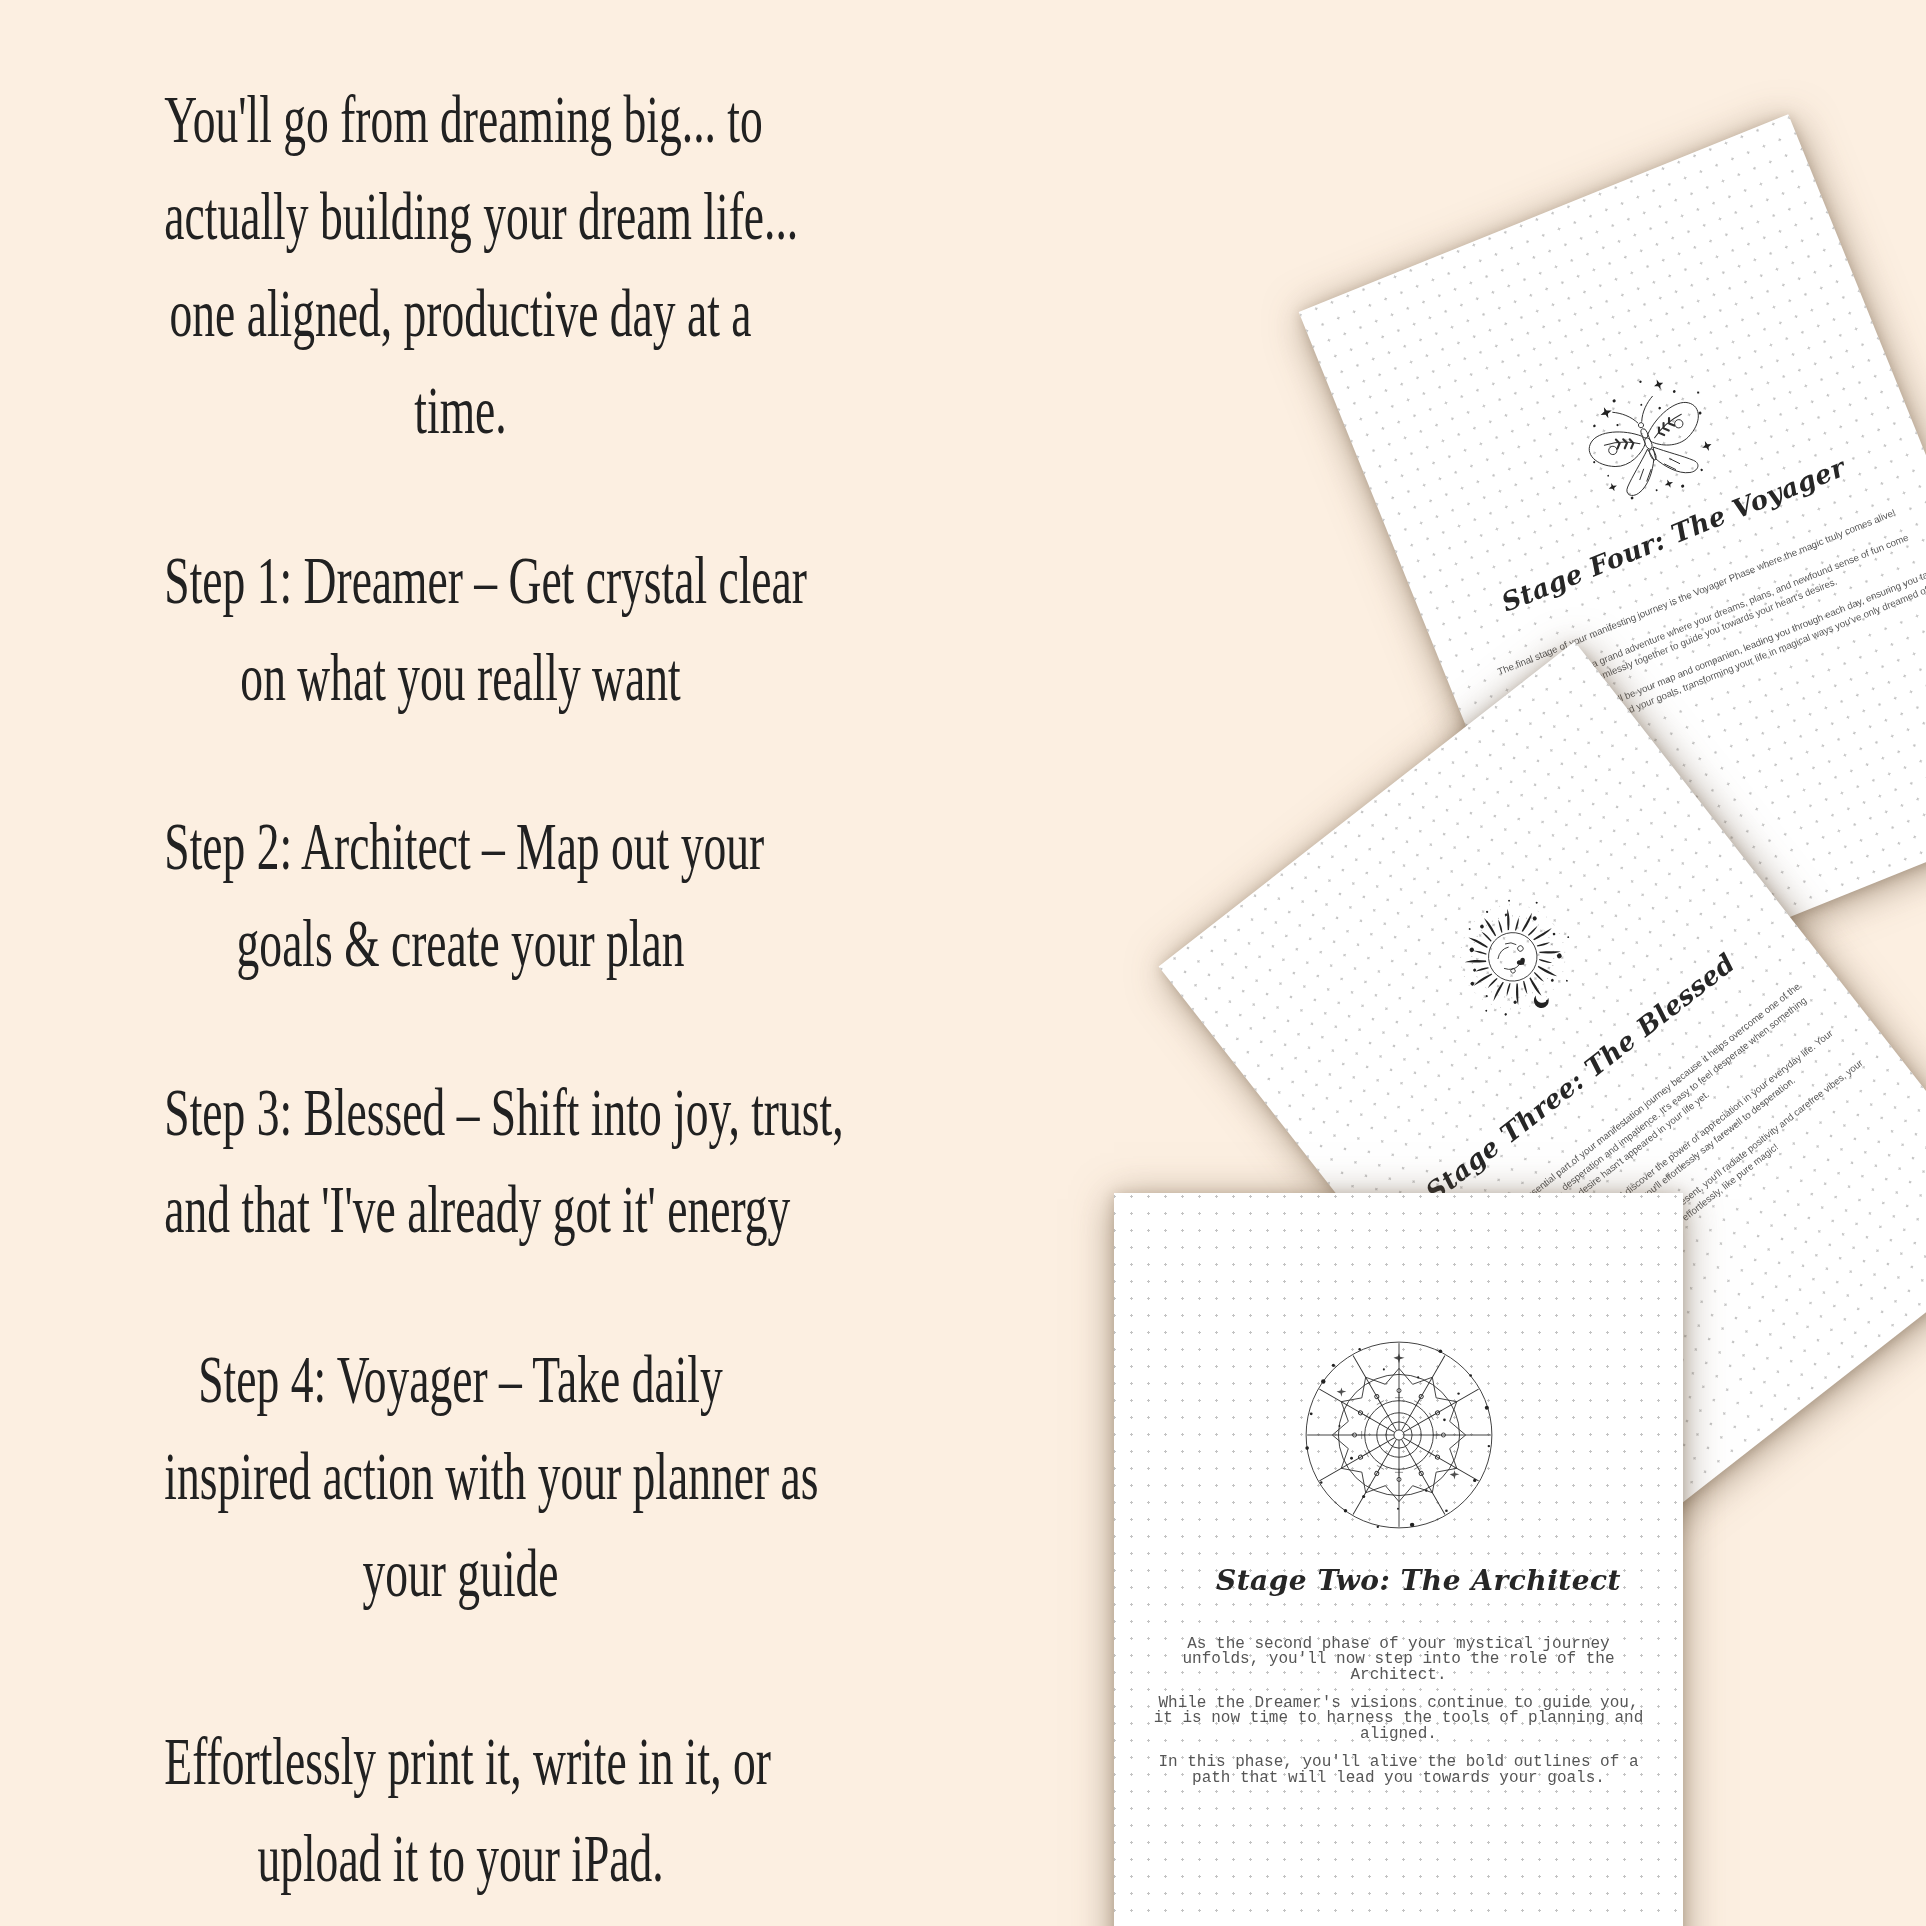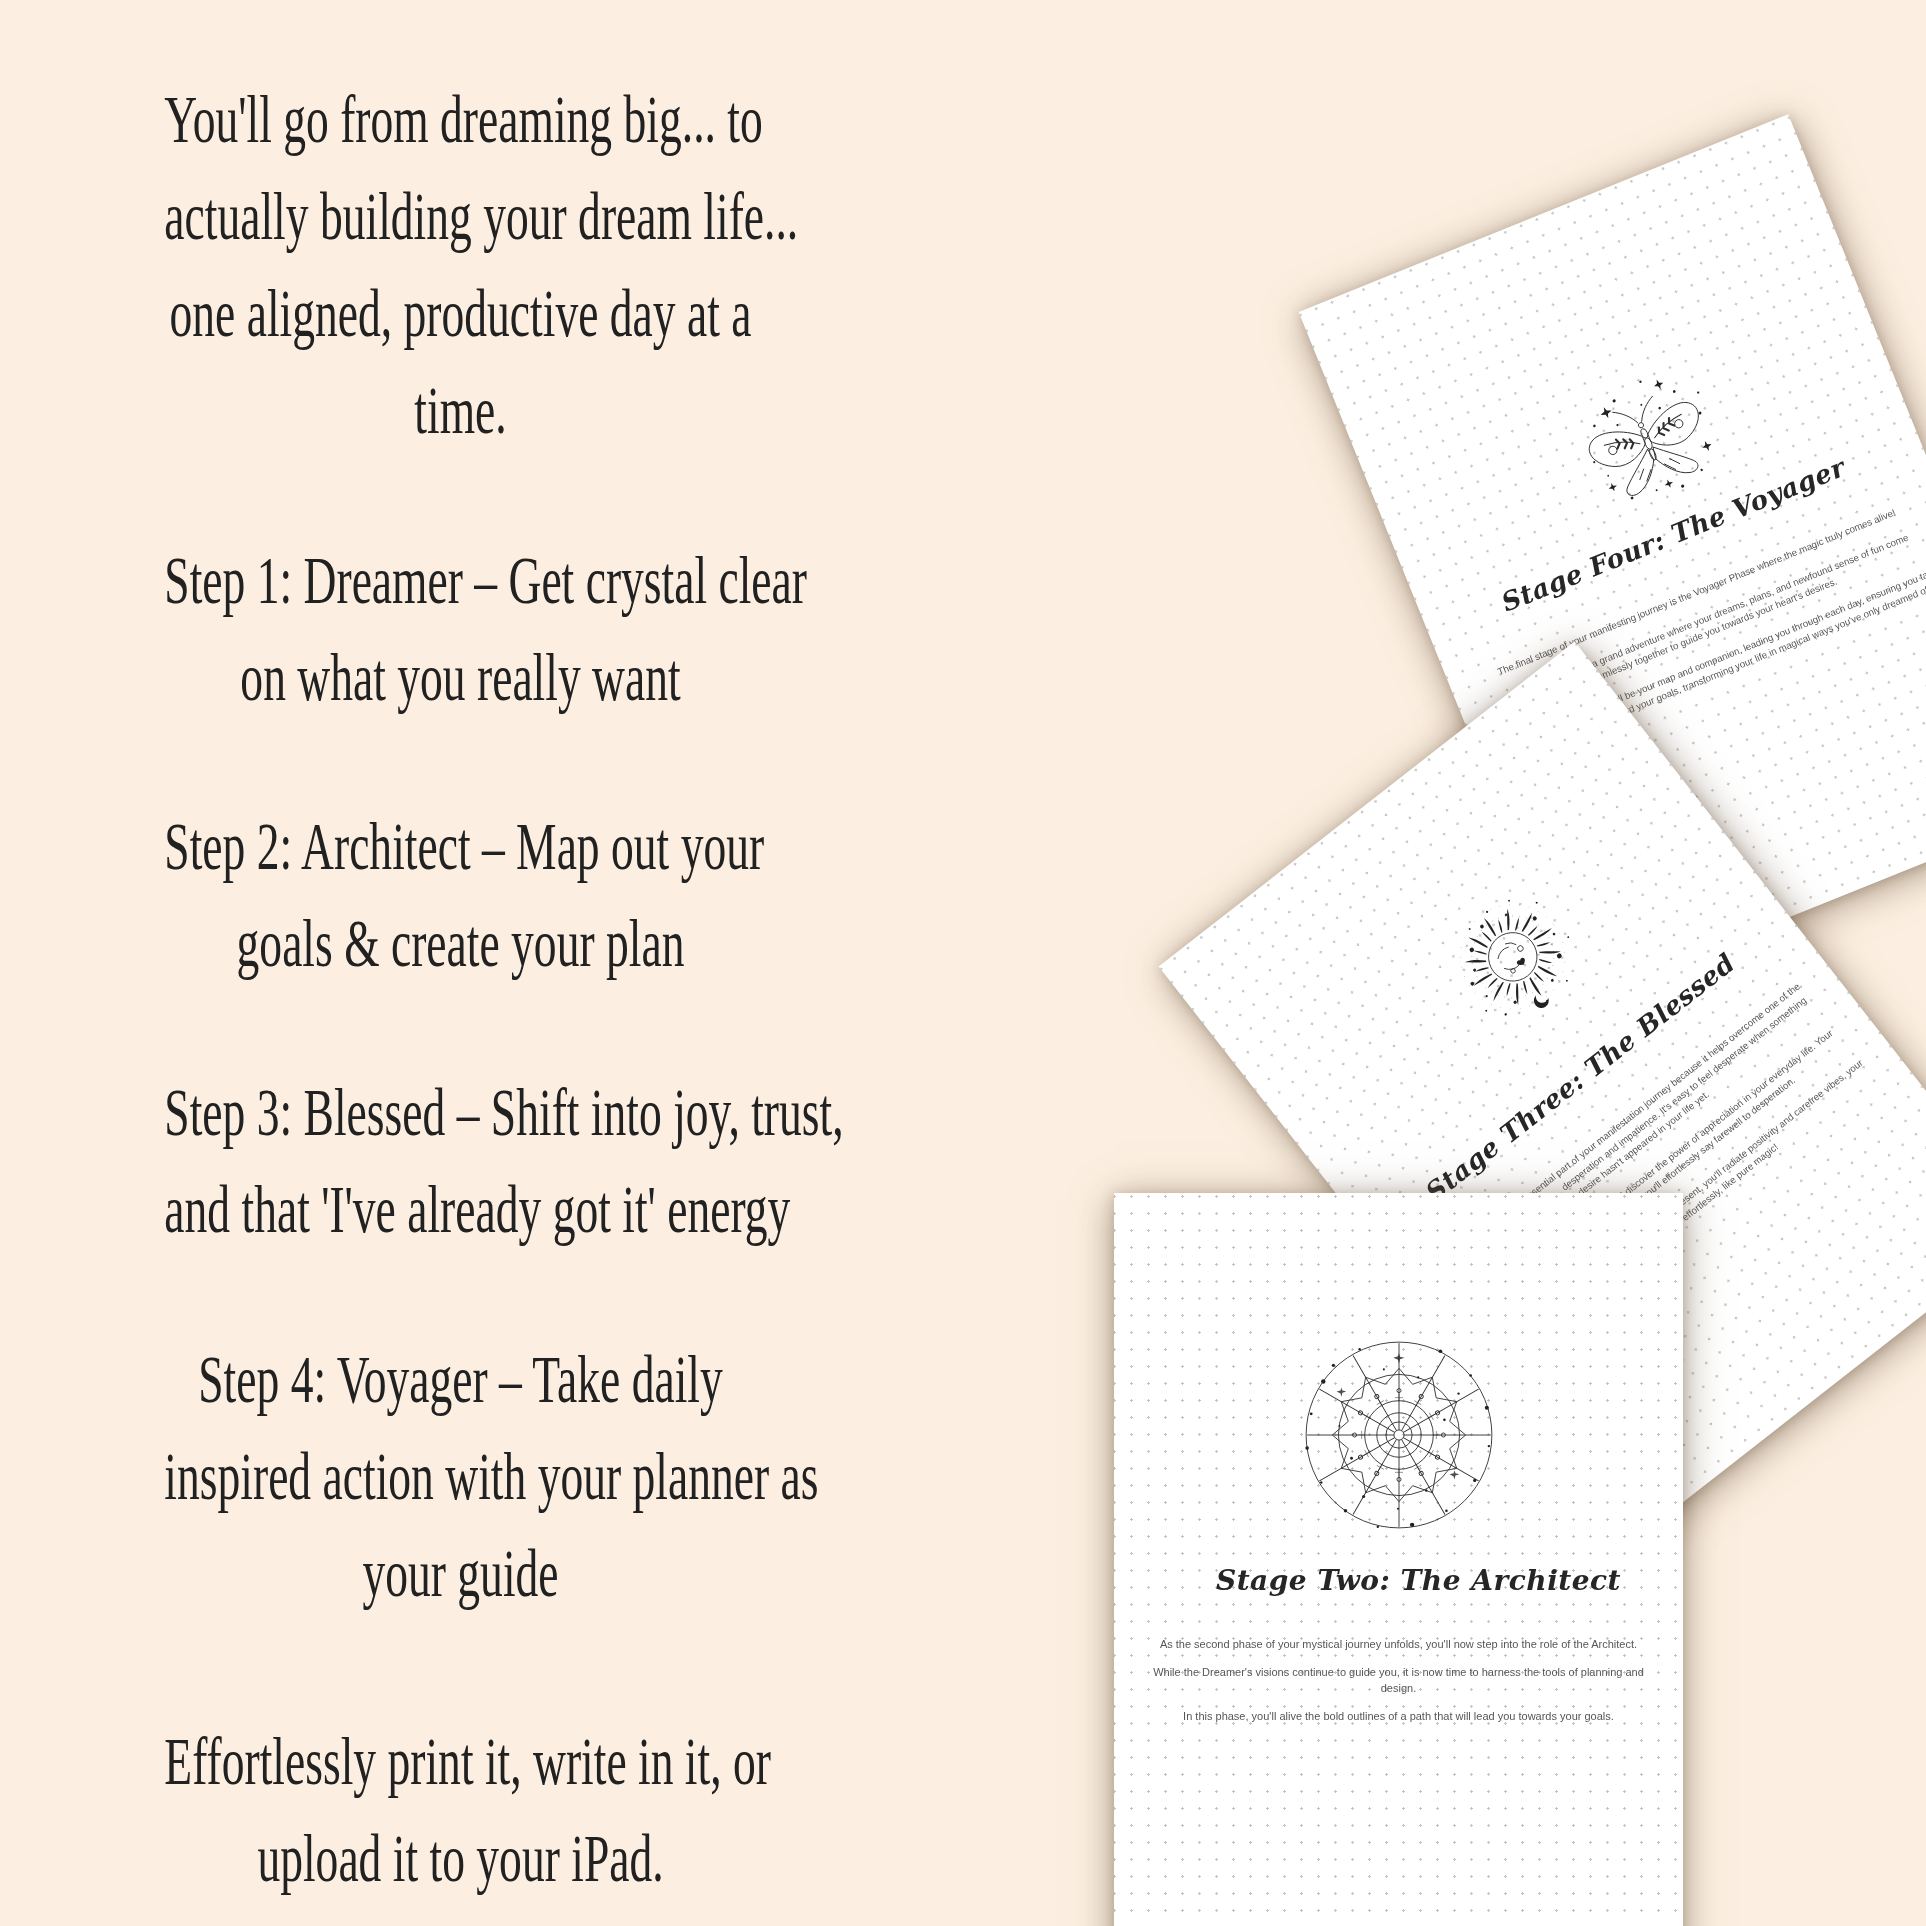--- a/index.html
+++ b/index.html
@@ -47,21 +47,21 @@
     position:absolute;left:0;width:100%;text-align:center;margin:0;
     font-family:"DejaVu Serif", serif;font-style:italic;font-weight:600;
     color:#262626;letter-spacing:0.5px;
   }
   .page-voyager .ptitle,.page-blessed .ptitle{top:44.5%;font-size:26px;}
   .page-architect .ptitle{top:46%;font-size:28px;padding-left:20px;}
 
   .pbody{position:absolute;left:6%;width:88%;text-align:center;
     font-family:"Liberation Sans", sans-serif;color:#565656;}
   .page-voyager .pbody,.page-blessed .pbody{top:54%;font-size:9.7px;line-height:14.5px;}
-  .page-architect .pbody{top:55%;font-size:11px;line-height:15.4px;}
+  .page-architect .pbody{top:55%;font-size:16px;line-height:15.4px;font-family:Liberation Mono, monospace;}
   .pbody p{margin:0 0 13px 0;}
 
   svg{display:block;}
   .ink{stroke:#2f2f2f;fill:none;stroke-width:.9;}
   .inkfill{fill:#222;stroke:none;}
 </style>
 </head>
 <body>
 
 <div class="canvas">
@@ -283,19 +283,19 @@
             <circle cx="90" cy="40" r="1"></circle>
           <circle cx="124" cy="48" r="1.1"></circle>
             <circle cx="46" cy="96" r="1"></circle>
             <circle cx="104" cy="178" r="1"></circle>
         </g>
       </svg>
     </div>
     <h3 class="ptitle">Stage Two: The Architect</h3>
     <div class="pbody">
       <p>As the second phase of your mystical journey unfolds, you'll now step into the role of the Architect.</p>
-      <p>While the Dreamer's visions continue to guide you, it is now time to harness the tools of planning and design.</p>
+      <p>While the Dreamer's visions continue to guide you, it is now time to harness the tools of planning and aligned.</p>
       <p>In this phase, you'll alive the bold outlines of a path that will lead you towards your goals.</p>
     </div>
   </div>
 
 </div>
 
 
 </body></html>

